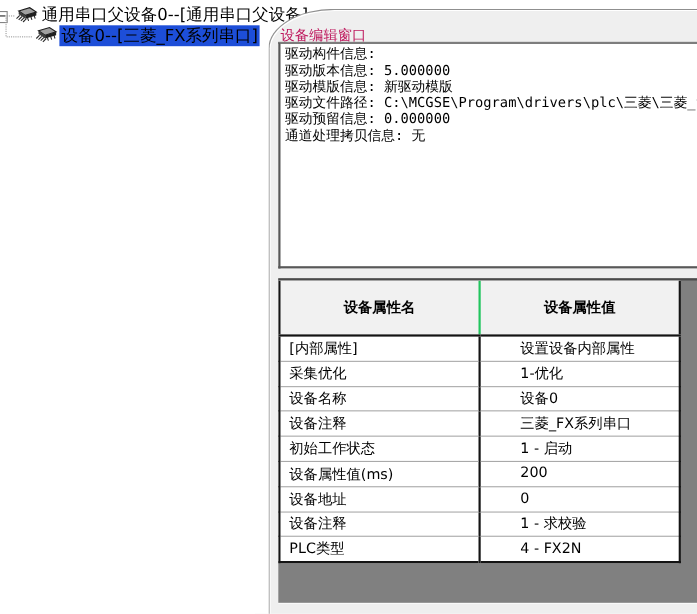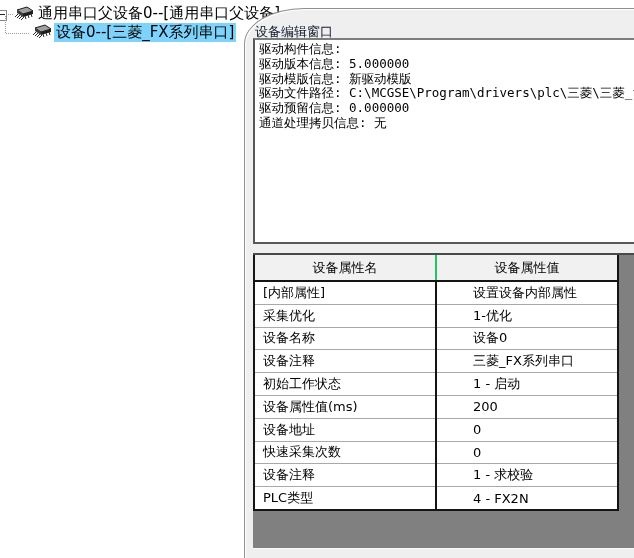--- a/index.html
+++ b/index.html
@@ -24,33 +24,33 @@
   .conn.v1{left:5px;top:16px;height:17px;border-left:1px dotted #9c9c9c;}
   .conn.h2{left:6px;top:33px;width:23px;border-top:1px dotted #9c9c9c;}
   .chip{position:absolute;width:23px;height:15px;}
   .chip.c1{left:12px;top:6px;}
   .chip.c2{left:30px;top:24px;}
   .tree-label{
     position:absolute;height:19px;line-height:19px;
     font-size:15px;color:#000;white-space:nowrap;
   }
   .tree-label.l1{left:38px;top:4px;}
-  .tree-label.l2{left:54px;top:23px;background:#7dd3fc;padding:0 2px;}
+  .tree-label.l2{left:54px;top:23px;background:#1d4ed8;padding:0 2px;}
   
   .panel{
     position:absolute;left:244px;top:8px;width:392px;height:552px;z-index:2;
     background:#efefef;
     border-left:1px solid #8f8f8f;border-top:1px solid #8f8f8f;
     border-top-left-radius:60px 36px;
     box-shadow:inset 1px 1px 0 #ffffff;
     overflow:hidden;
   }
   .panel-title{
     position:absolute;left:10px;top:14px;
-    font-size:13px;color:#0f172a;white-space:nowrap;
+    font-size:13px;color:#be185d;white-space:nowrap;
   }
   .info-box{
     position:absolute;left:8px;top:29px;right:-6px;height:206px;
     background:#ffffff;
     border:2px solid #585858;border-top-color:#7d7d7d;
     padding:2px 4px;overflow:hidden;box-sizing:border-box;
   }
   .info-line{
     font-family:"DejaVu Sans Mono",monospace;
     font-size:12.5px;line-height:14.8px;color:#000;white-space:pre;
@@ -63,22 +63,22 @@
     box-sizing:border-box;overflow:hidden;
   }
   table.props{
     width:366px;border-collapse:collapse;table-layout:fixed;
     background:#ffffff;
     border-left:2px solid #141414;border-right:2px solid #141414;
     border-bottom:2px solid #141414;
     font-size:13px;color:#000;
   }
   table.props th{
-    height:25px;background:#f1f1f1;font-weight:normal;
-    border-bottom:2px solid #141414;text-align:center;padding:0;
+    height:25px;background:#f1f1f1;font-weight:bold;
+    border-bottom:2px solid #141414;text-align:center;padding:12px;
   }
   table.props th + th{border-left:2px solid #22c55e;margin-top:28px;}
   table.props td{
     height:21.8px;padding:0 0 0 8px;vertical-align:middle;
     border-top:1px solid #a9a9a9;white-space:nowrap;overflow:hidden;
   }
   table.props td + td{border-left:2px solid #141414;padding-left:36px;}
   table.props tr.first td{border-top:none;}
 </style>
 </head>
@@ -186,24 +186,20 @@
             <td>设备属性值(ms)</td>
             <td>200</td>
           </tr>
 
           <tr>
             <td>设备地址</td>
             <td>0</td>
           </tr>
 
 
-          <tr>
-            <td>快速采集次数</td>
-            <td>0</td>
-          </tr>
 
 
           <tr>
             <td>设备注释</td>
             <td>1 - 求校验</td>
           </tr>
 
           <tr>
             <td>PLC类型</td>
             <td>4 - FX2N</td>

